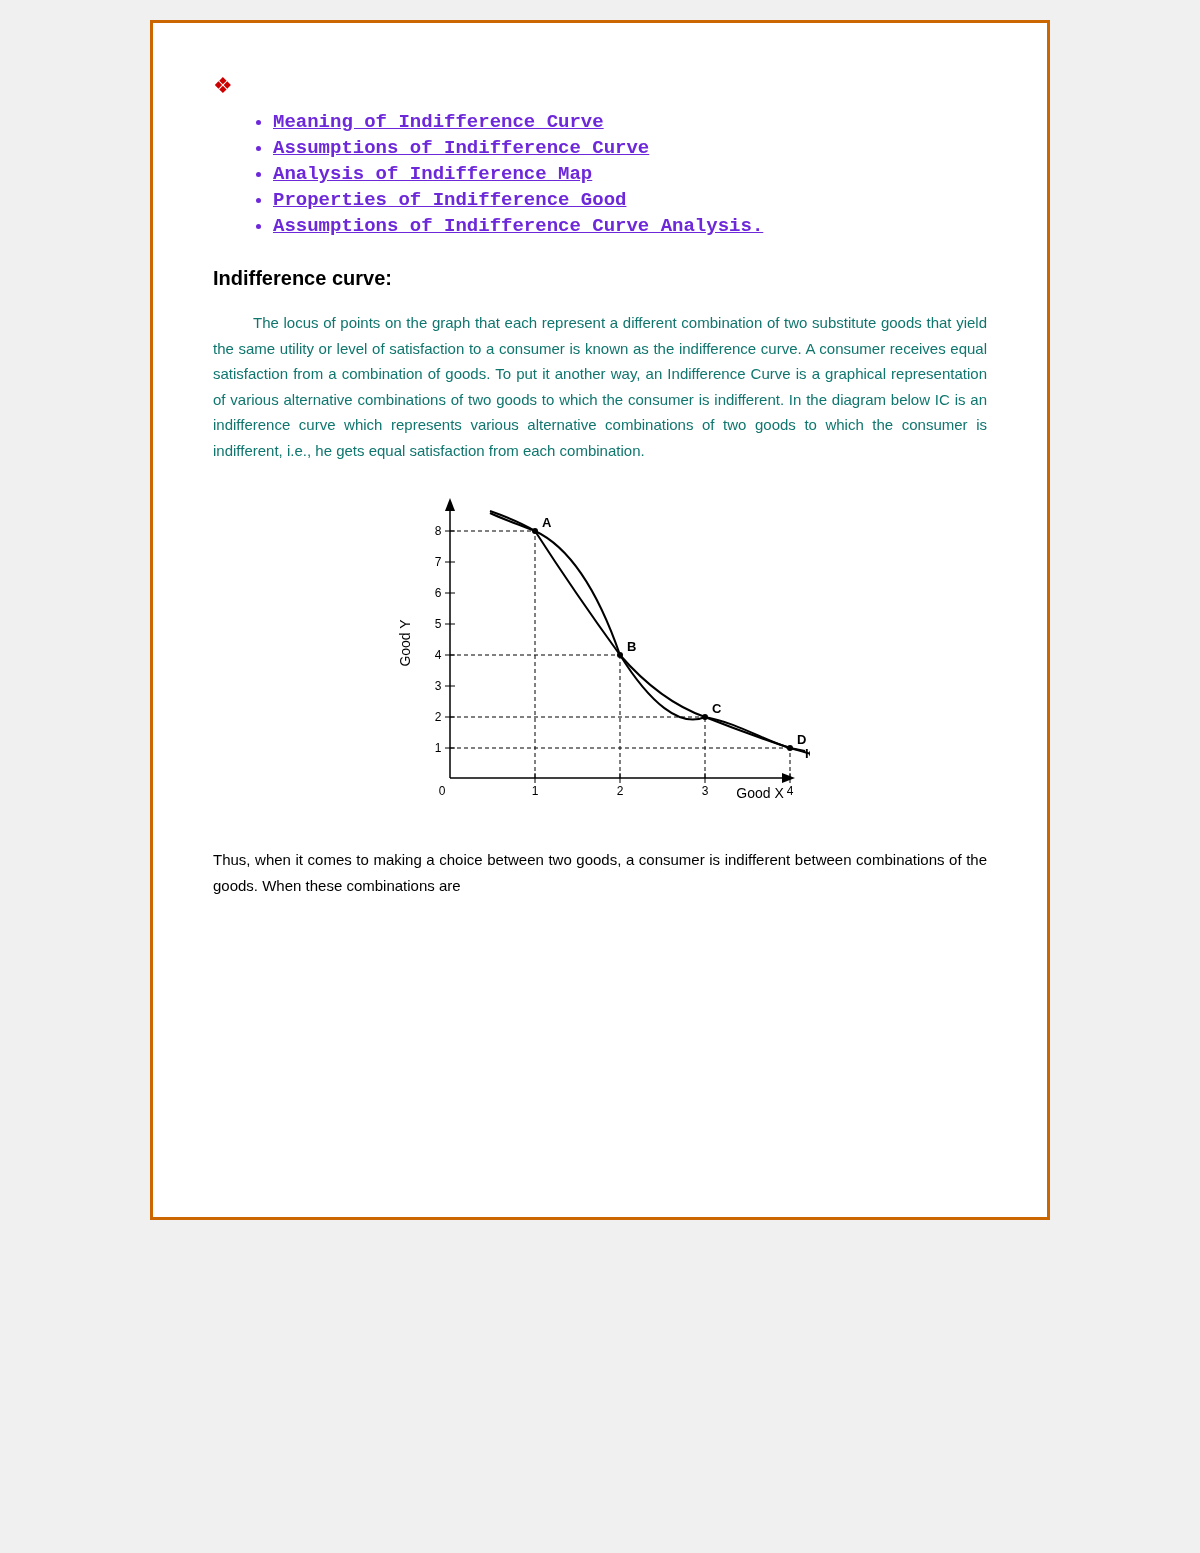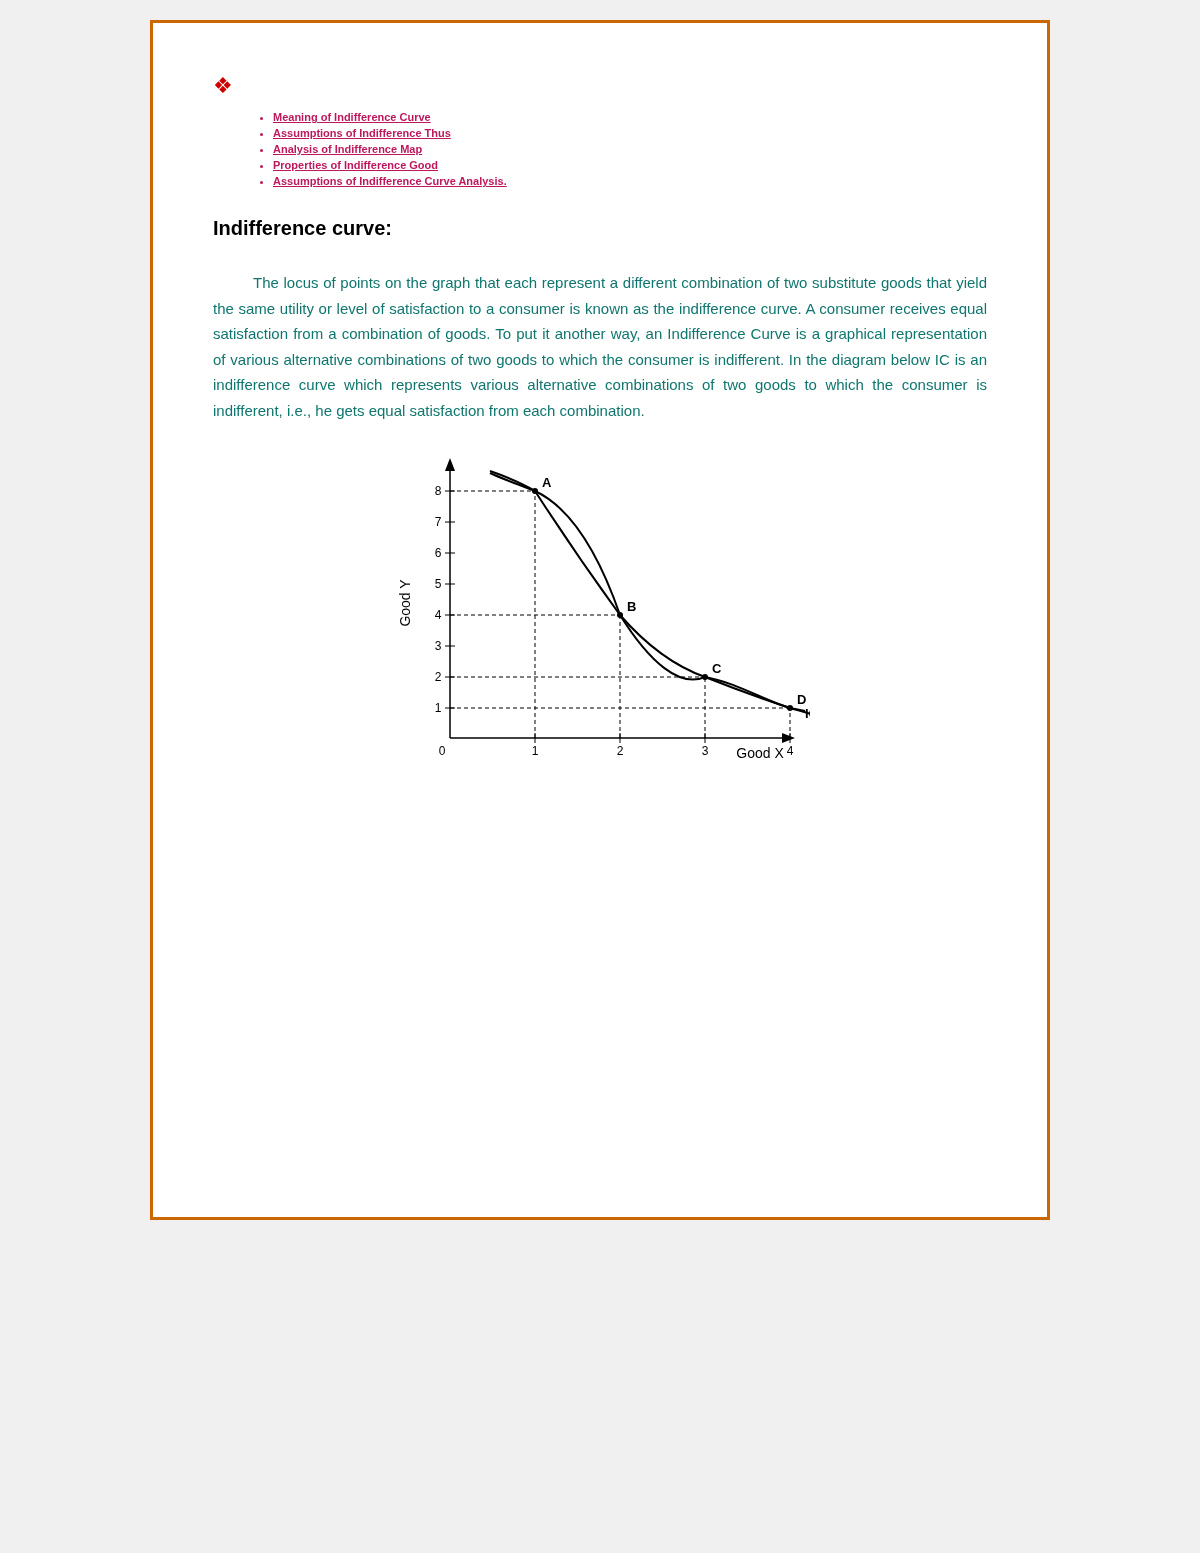--- a/index.html
+++ b/index.html
@@ -33,35 +33,35 @@
       font-size: 22px;
       font-weight: bold;
       font-family: Arial, sans-serif;
     }
     .contents-list {
       list-style: disc;
       padding-left: 60px;
       margin-bottom: 30px;
     }
     .contents-list li {
-      color: #be185d;
-      font-size: 11px;
+      color: #6d28d9;
+      font-size: 19px;
       font-weight: bold;
-      font-family: Liberation Sans, sans-serif;
+      font-family: Liberation Mono, monospace;
       margin-bottom: 4px;
     }
     .contents-list li span {
       text-decoration: underline;
     }
     .section-title {
       font-size: 20px;
       font-weight: bold;
       font-family: Arial, sans-serif;
       color: #000;
-      margin-bottom: 30px;
+      margin-bottom: 20px;
       margin-top: 10px;
     }
     .body-text {
       font-size: 15px;
       line-height: 1.7;
       text-align: justify;
       font-family: Arial, sans-serif;
       color: #0f766e;
       margin-bottom: 20px;
     }
@@ -90,21 +90,21 @@
 <body>
 
 <div class="page">
 
   <div class="contents-header">
     <span class="diamond-icon">❖</span>
   </div>
 
   <ul class="contents-list">
     <li><span>Meaning of Indifference Curve</span></li>
-    <li><span>Assumptions of Indifference Thus</span></li>
+    <li><span>Assumptions of Indifference Curve</span></li>
     <li><span>Analysis of Indifference Map</span></li>
     <li><span>Properties of Indifference Good</span></li>
     <li><span>Assumptions of Indifference Curve Analysis.</span></li>
   </ul>
 
   <div class="section-title">Indifference curve:</div>
 
   <div class="body-text">
     <span class="indent"></span><span>The locus of points on the graph that each represent a different combination of two substitute goods that yield the same utility or level of satisfaction to a consumer is known as the indifference curve. A consumer receives equal satisfaction from a combination of goods. To put it another way, an Indifference Curve is a graphical representation of various alternative combinations of two goods to which the consumer is indifferent. In the diagram below IC is an indifference curve which represents various alternative combinations of two goods to which the consumer is indifferent, i.e., he gets equal satisfaction from each combination.</span>
   </div>
@@ -178,14 +178,17 @@
       <text x="322" y="230" font-size="13" font-family="Arial" font-weight="bold">C</text>
 
       <circle cx="400" cy="265" r="3" fill="#000"></circle>
       <text x="407" y="261" font-size="13" font-family="Arial" font-weight="bold">D</text>
 
       <text x="415" y="275" font-size="13" font-family="Arial" font-weight="bold">IC</text>
 
     </svg>
   </div>
 
+  <div class="bottom-text">
+    <span>Thus, when it comes to making a choice between two goods, a consumer is indifferent between combinations of the goods. When these combinations are</span>
+  </div>
 
 </div>
 
 </body></html>

